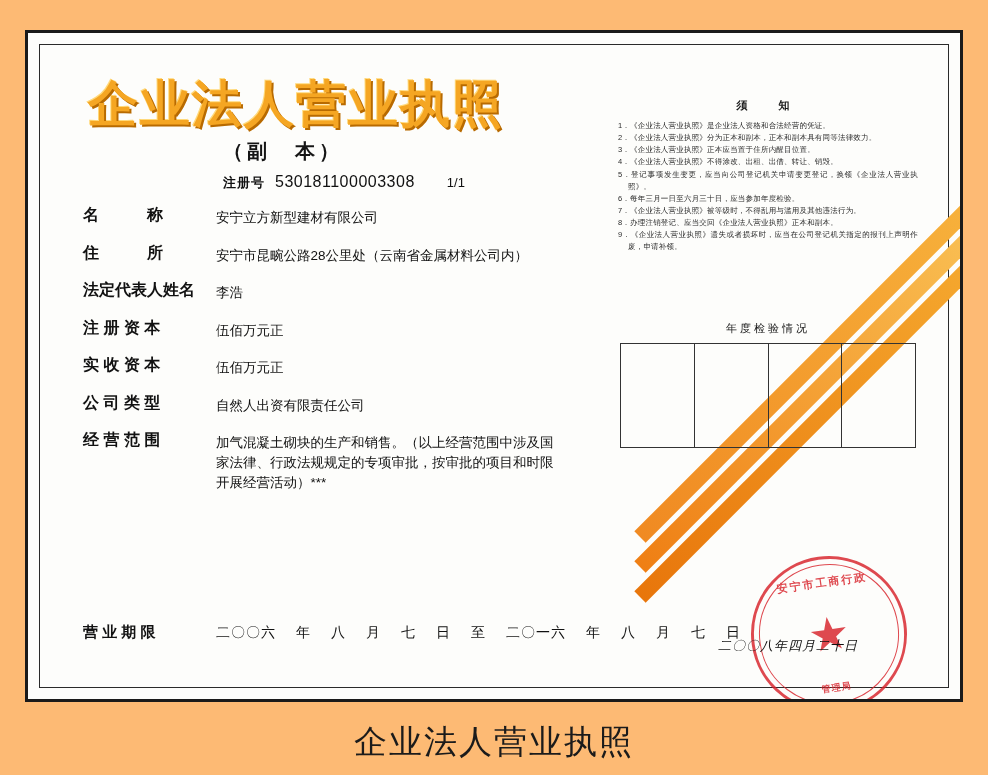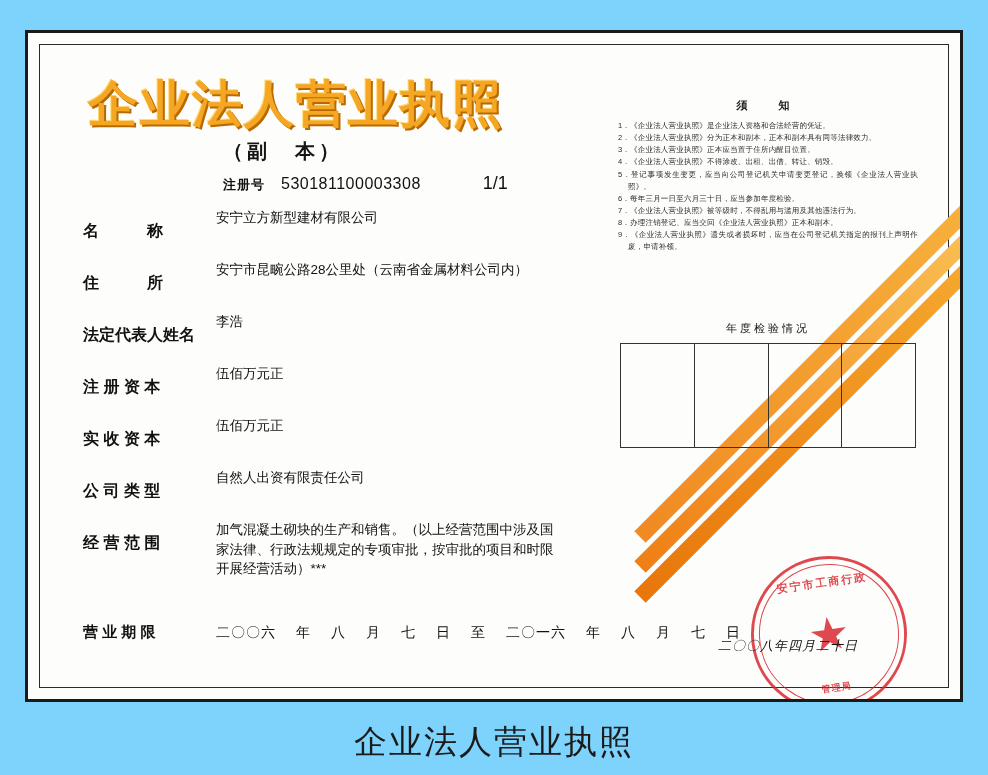--- a/index.html
+++ b/index.html
@@ -11,21 +11,21 @@
     width: 988px;
     height: 775px;
     font-family: "Liberation Sans", "DejaVu Sans", sans-serif;
     overflow: hidden;
   }
 
   #license-page {
     position: relative;
     width: 988px;
     height: 775px;
-    background: #7dd3fc;
+    background: #fdba74;
   }
 
   
   .cert-outer {
     position: absolute;
     left: 25px;
     top: 30px;
     width: 938px;
     height: 672px;
     border: 3px solid #1a1a1a;
@@ -90,27 +90,27 @@
     letter-spacing: 4px;
   }
 
   
   .reg-row {
     position: absolute;
     left: 195px;
     top: 140px;
     display: flex;
     align-items: baseline;
-    gap: 16px;
+    gap: 10px;
     font-size: 13px;
     color: #111;
   }
   .reg-label { font-weight: 700; letter-spacing: 1px; }
   .reg-value { font-size: 16px; letter-spacing: 0.5px; }
-  .reg-page { margin-left: 46px; font-size: 18px; }
+  .reg-page { margin-left: 22px; font-size: 13px; }
 
   
   .fields {
     position: absolute;
     left: 55px;
     top: 172px;
     width: 520px;
   }
   .field-row {
     display: flex;
@@ -118,21 +118,20 @@
     margin-bottom: 15px;
   }
   .field-label {
     width: 133px;
     flex: 0 0 133px;
     font-size: 16px;
     font-weight: 700;
     color: #111;
     letter-spacing: 0px;
     white-space: nowrap;
-    margin-top: 16px;
   }
   .field-label.spaced {
     display: flex;
     justify-content: space-between;
     padding-right: 8px;
     box-sizing: border-box;
   }
   .field-value {
     font-size: 13.5px;
     color: #111;

